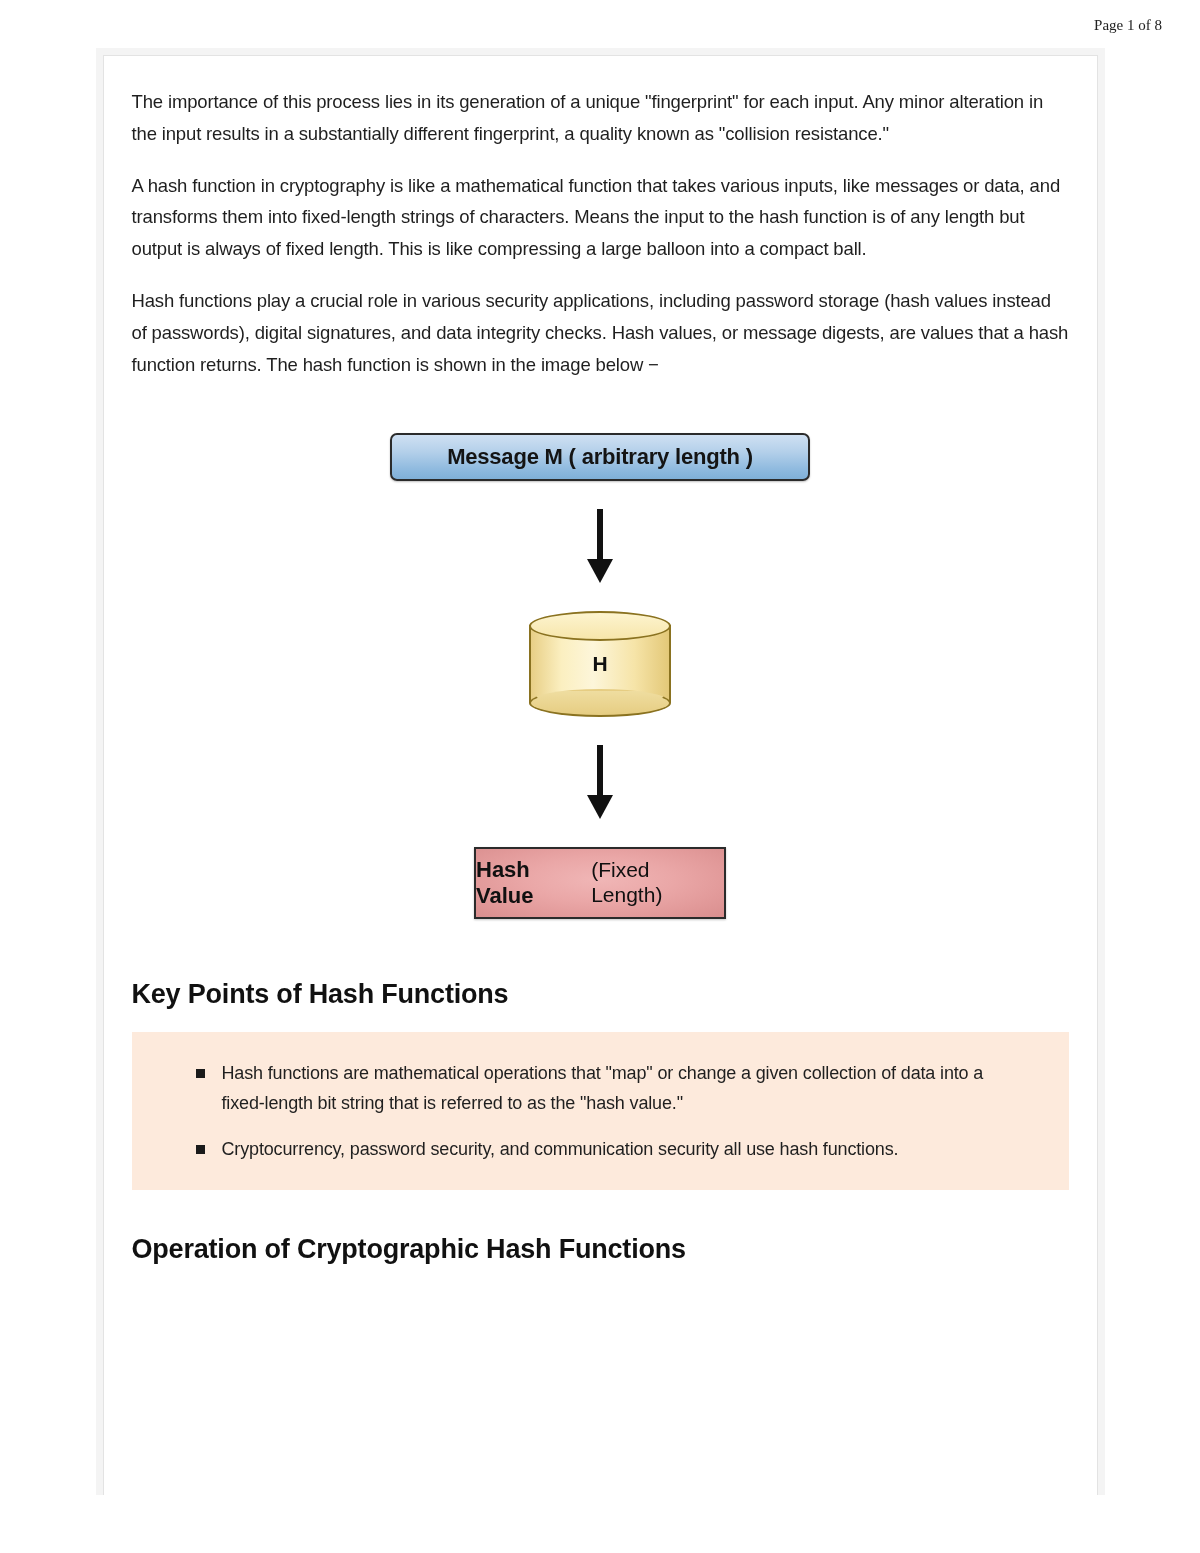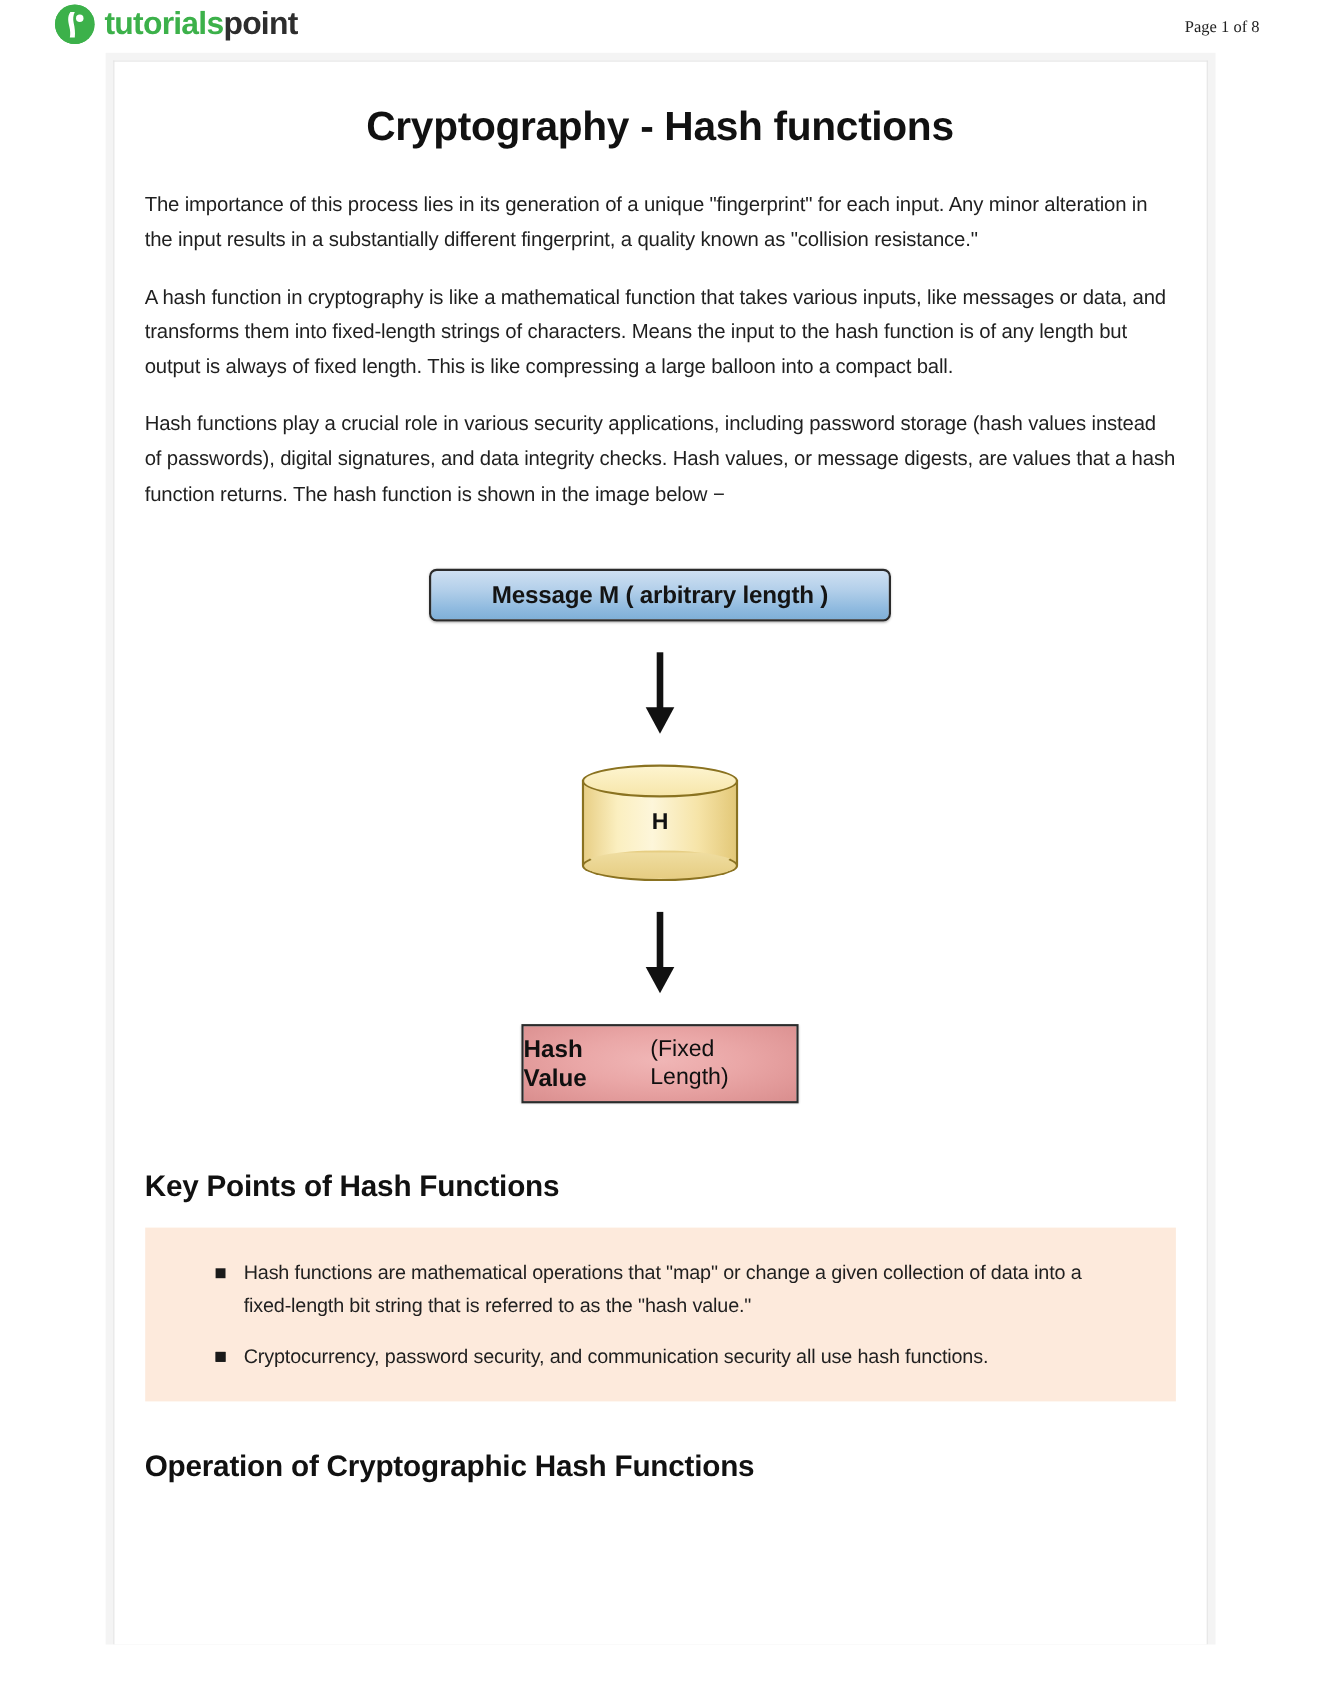--- a/index.html
+++ b/index.html
@@ -43,21 +43,21 @@
     font-weight: 700;
     letter-spacing: -0.7px;
     line-height: 1;
     white-space: nowrap;
   }
   .logo-text .t-green { color: #3cb14a; }
   .logo-text .t-dark { color: #2d2d2d; }
 
   .page-indicator {
     position: absolute;
-    right: 55px;
+    right: 38px;
     top: 17px;
     font-family: "Liberation Serif", serif;
     font-size: 15px;
     color: #222;
     white-space: nowrap;
   }
 
   
   .sheet {
     position: relative;
@@ -248,38 +248,25 @@
     top: 11px;
     width: 9px;
     height: 9px;
     background: #1a1a1a;
   }
 </style>
 </head>
 <body>
 
 <div class="topbar">
-  <div class="logo-wrap">
-    <span class="logo-mark">
-      <svg width="36" height="36" viewBox="0 0 36 36" aria-hidden="true">
-        <circle cx="18" cy="18" r="18" fill="#3cb14a"></circle>
-        <path d="M14 7 C11 11 12 16 13 20 C14 24 14 27 13.5 30 L18 30 C18.5 26 18 21 17 17 C16.2 13.5 16.5 10 18 7 Z" fill="#ffffff"></path>
-        <circle cx="22.5" cy="12.5" r="3.4" fill="#ffffff"></circle>
-      </svg>
-    </span>
-    <span class="logo-text">
-      <span class="t-green">tutorials</span><span class="t-dark">point</span>
-    </span>
-  </div>
   <div class="page-indicator">Page 1 of 8</div>
 </div>
 
 <div class="sheet">
 
-  <h1 class="doc-title">Cryptography - Hash functions</h1>
 
   <p class="para">The importance of this process lies in its generation of a unique "fingerprint" for each input. Any minor alteration in the input results in a substantially different fingerprint, a quality known as "collision resistance."</p>
   <p class="para">A hash function in cryptography is like a mathematical function that takes various inputs, like messages or data, and transforms them into fixed-length strings of characters. Means the input to the hash function is of any length but output is always of fixed length. This is like compressing a large balloon into a compact ball.</p>
   <p class="para">Hash functions play a crucial role in various security applications, including password storage (hash values instead of passwords), digital signatures, and data integrity checks. Hash values, or message digests, are values that a hash function returns. The hash function is shown in the image below −</p>
 
   <div class="diagram">
 
     <div class="msg-box">
       <span>Message M ( arbitrary length )</span>
     </div>

